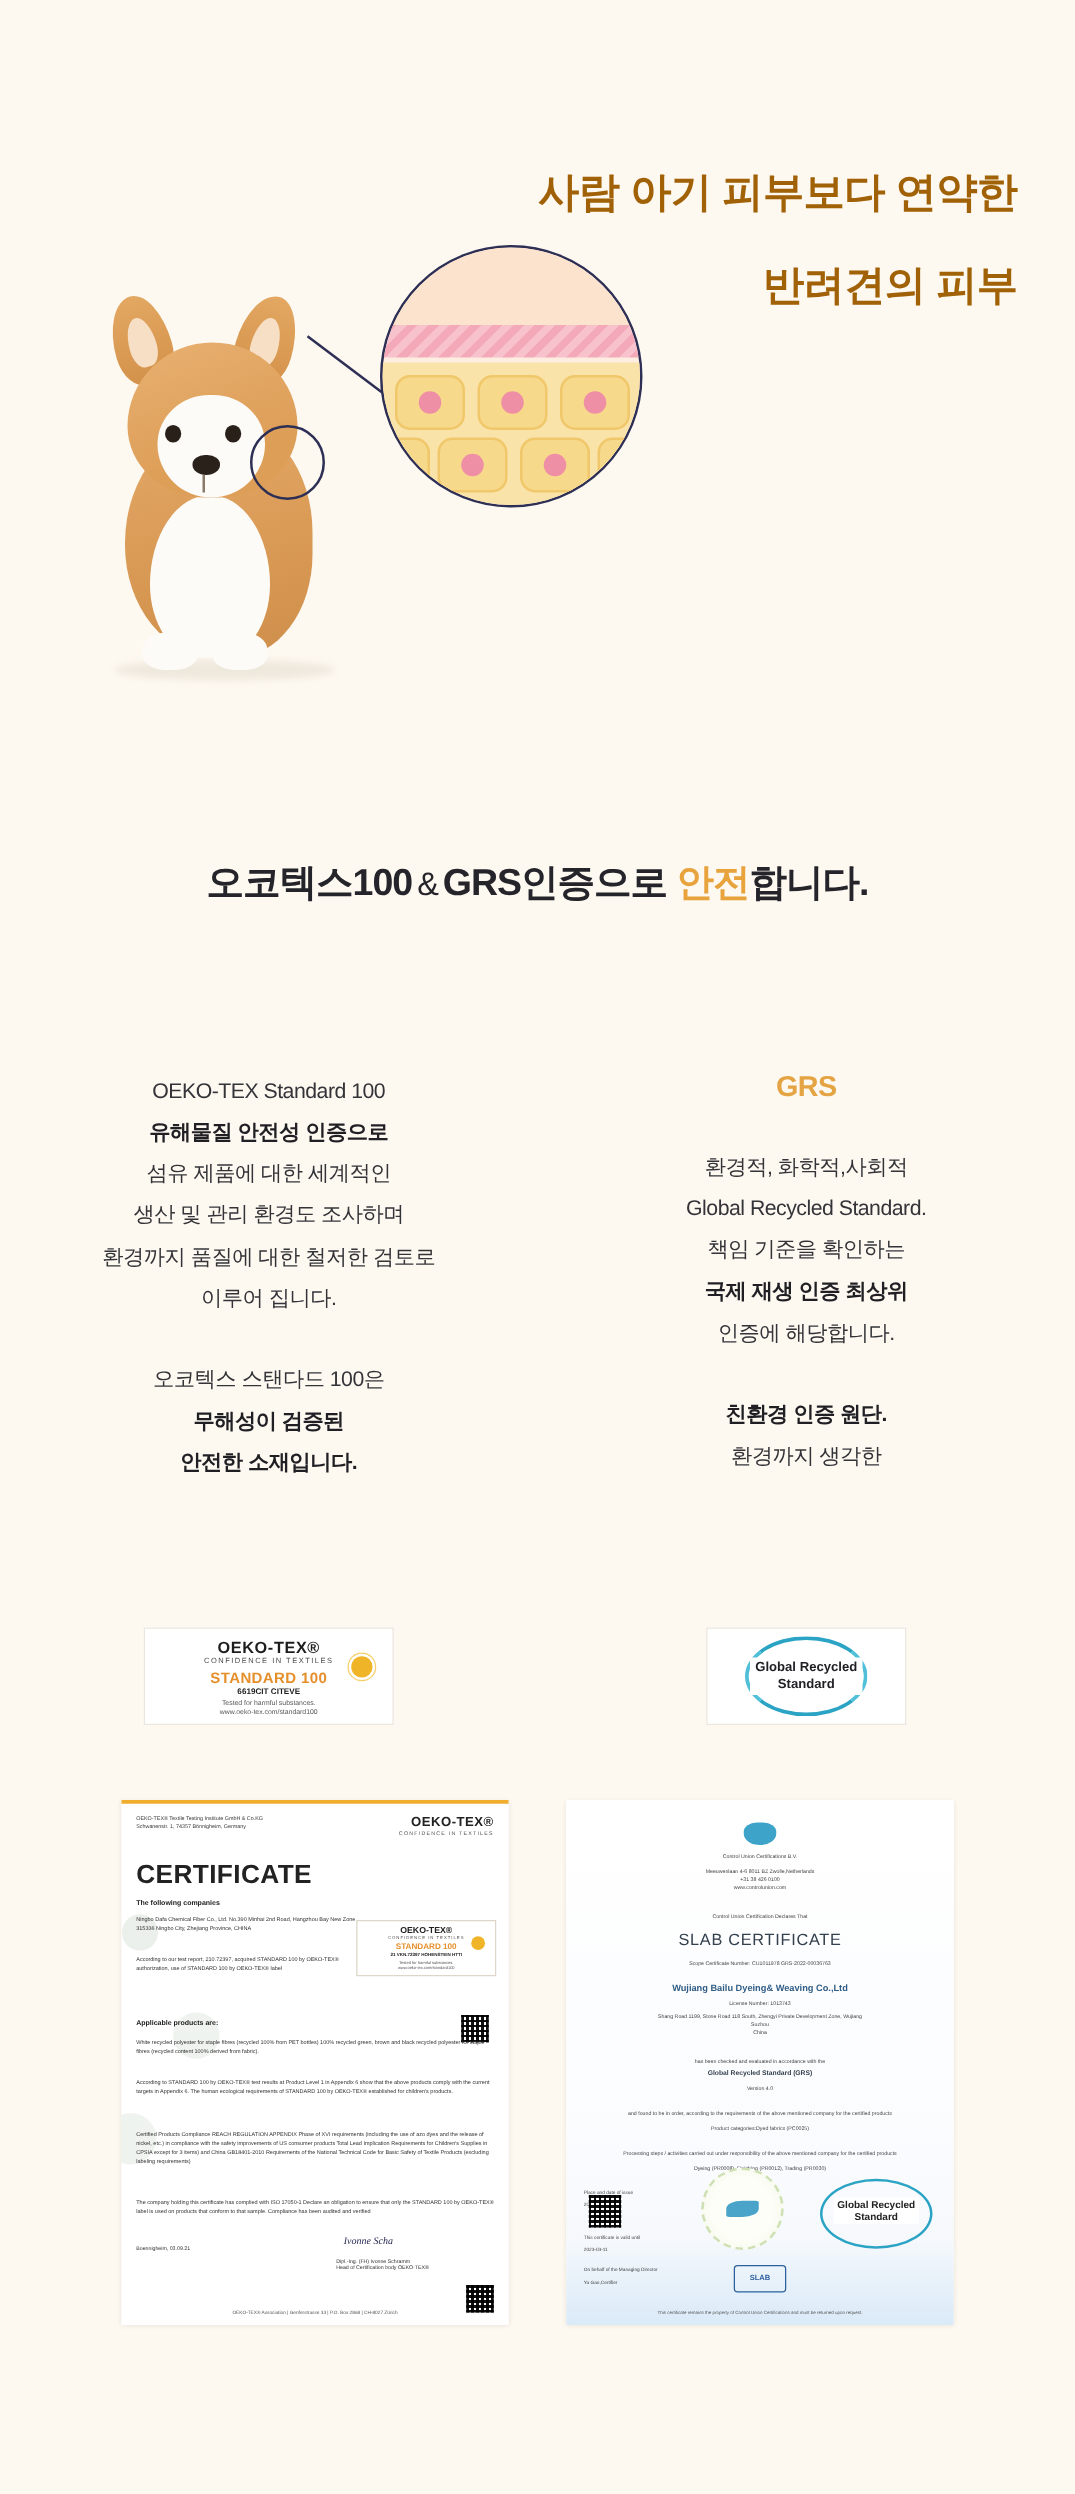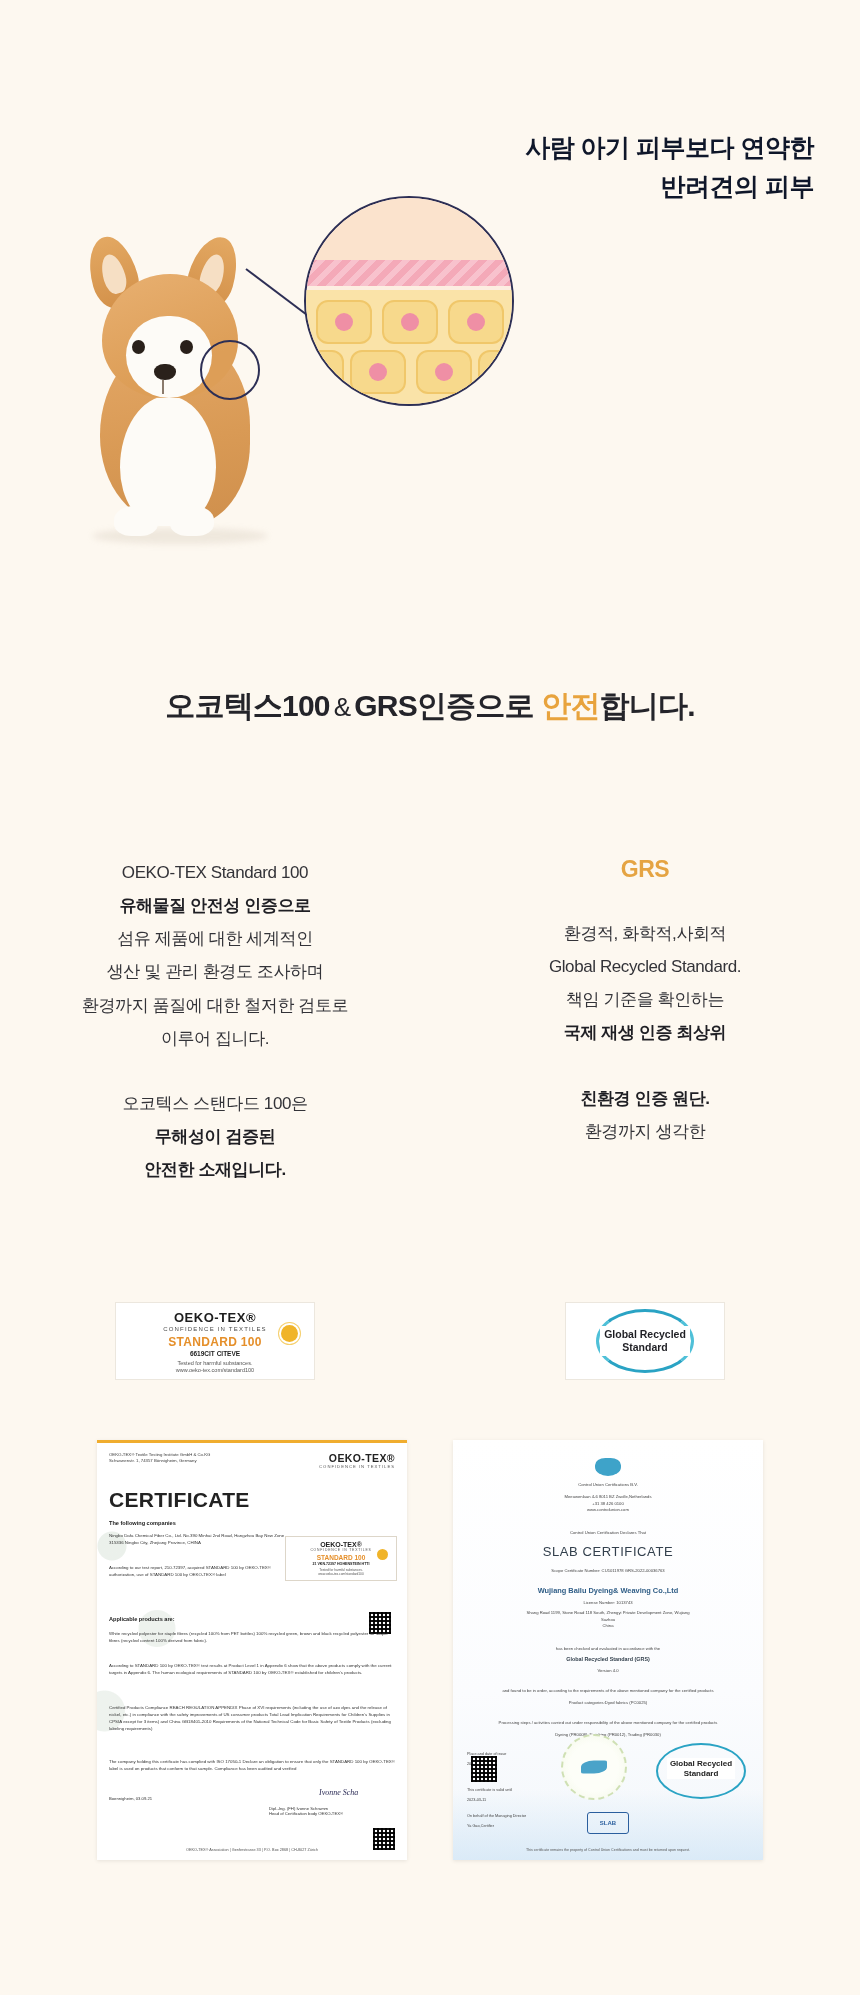--- a/index.html
+++ b/index.html
@@ -29,27 +29,27 @@
     position: relative;
     width: 860px;
     height: 640px;
   }
 
   .hero-heading {
     position: absolute;
     right: 46px;
     top: 128px;
     text-align: right;
-    font-size: 25px;
+    font-size: 33px;
     line-height: 1.55;
     font-weight: 700;
-    color: #0f172a;
+    color: #a16207;
     letter-spacing: -0.5px;
   }
-  .hero-heading .line2 { display: block; }
+  .hero-heading .line2 { display: block; margin-top: 23px; }
 
   
   .dog-wrap {
     position: absolute;
     left: 62px;
     top: 228px;
     width: 255px;
     height: 345px;
   }
   .dog-body {
@@ -498,21 +498,20 @@
     position: absolute;
     font-size: 4.2px;
     color: #333;
   }
   .cert-oeko .sigline {
     position: absolute;
     font-family: "Liberation Serif", serif;
     font-style: italic;
     font-size: 8px;
     color: #2a2a55;
-    margin-left: 44px;
   }
   .cert-oeko .footer {
     position: absolute;
     left: 0;
     bottom: 8px;
     width: 100%;
     text-align: center;
     font-size: 3.8px;
     color: #555;
   }
@@ -770,20 +769,21 @@
       </div>
     </div>
 
     <div class="col">
       <h3 class="col-title">GRS</h3>
       <div class="col-body">
         <p>환경적, 화학적,사회적</p>
         <p>Global Recycled Standard.</p>
         <p>책임 기준을 확인하는</p>
         <p><b>국제 재생 인증 최상위</b></p>
+        <p>인증에 해당합니다.</p>
         <span class="sp"></span>
         <p><b>친환경 인증 원단.</b></p>
         <p>환경까지 생각한</p>
       </div>
     </div>
   </div>
 
   <div class="logo-row">
     <div class="logo-cell">
       <div class="oeko-logo">

